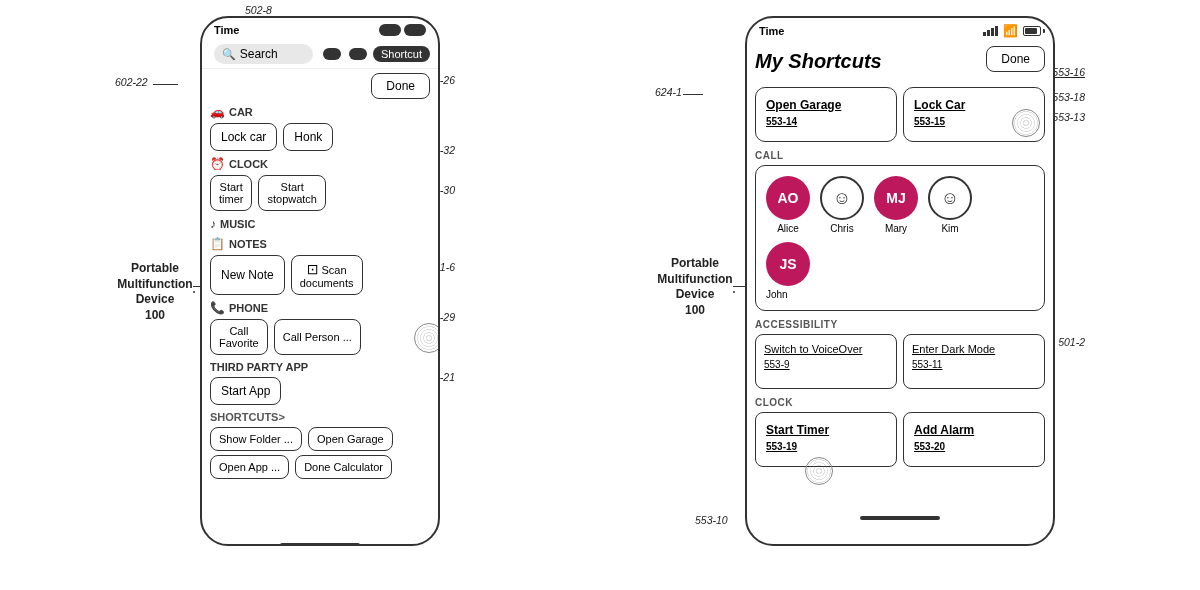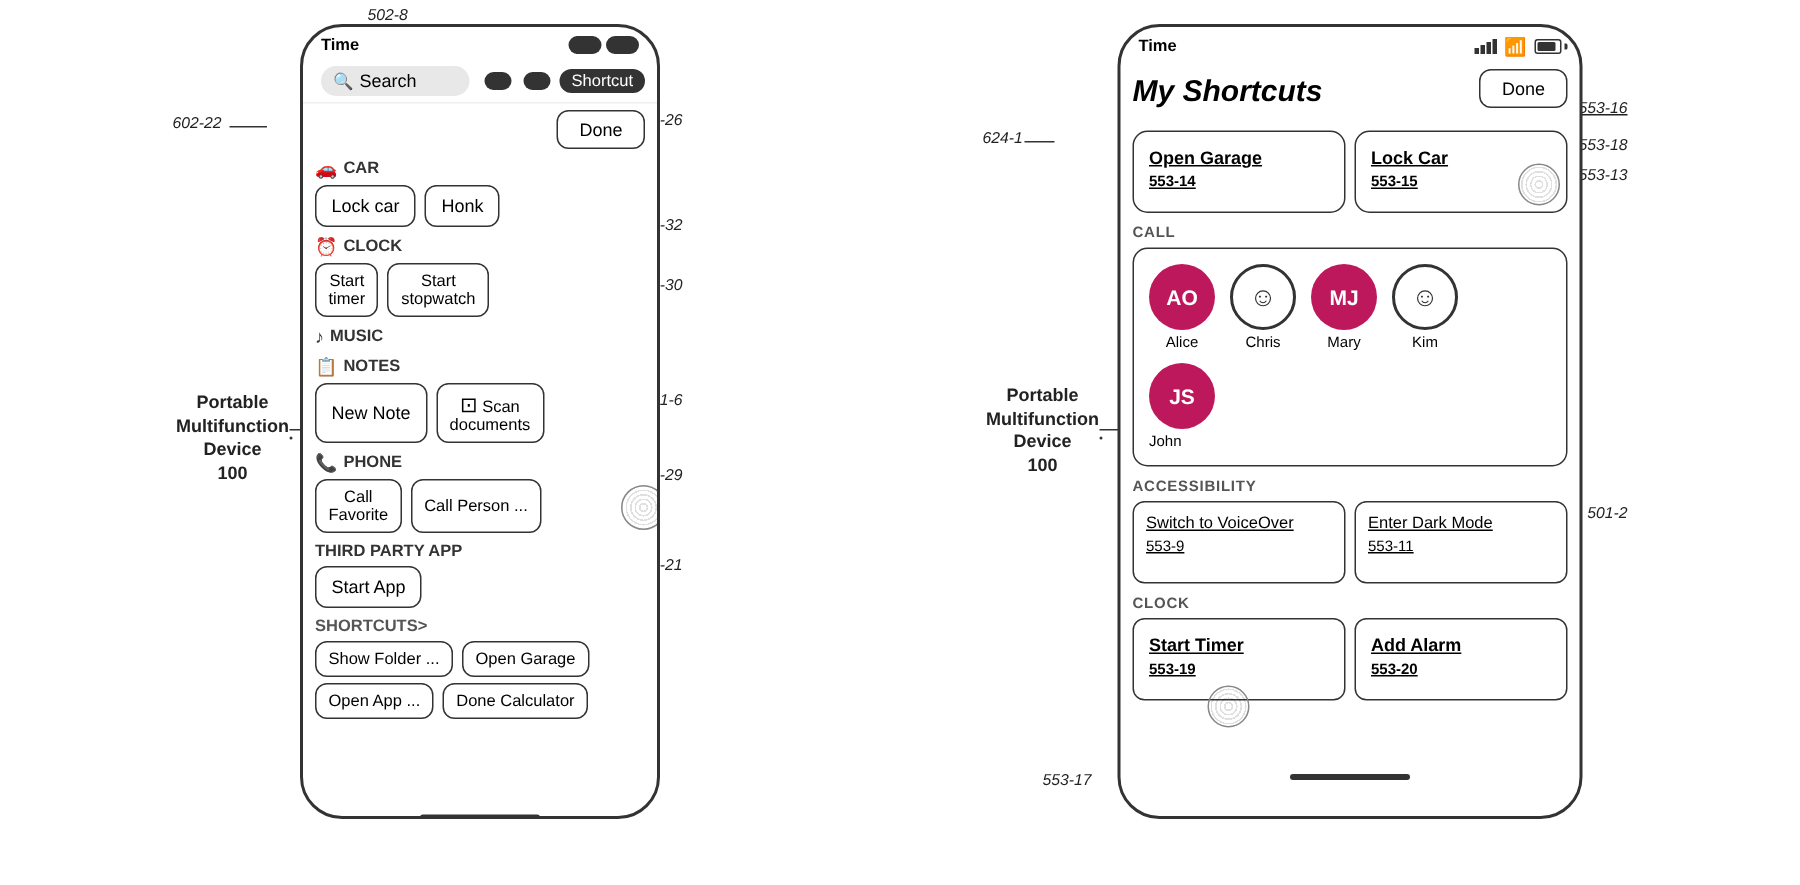--- a/index.html
+++ b/index.html
@@ -427,21 +427,21 @@
     <div style="position:absolute; top:98px; left:28px; width:20px; height:1px; background:#333;"></div>
 
     <div class="label-box" style="top:70px; right:0px;text-decoration:underline;">553-16</div>
 
     <div class="label-box" style="top:95px; right:0px;">553-18</div>
 
     <div class="label-box" style="top:115px; right:0px;">553-13</div>
 
     <div class="label-box" style="top:340px; right:0px;">501-2</div>
 
-    <div class="label-box" style="bottom:30px; left:40px;">553-17</div>
+    <div class="label-box" style="bottom:30px; left:40px;">553-10</div>
 
     <div class="label-bold" style="top:260px; left:0px; width:80px;">Portable<br>Multifunction<br>Device<br>100</div>
     <div style="position:absolute; top:295px; left:78px; width:2px; height:2px; background:#333; border-radius:50%;"></div>
     <div style="position:absolute; top:290px; left:78px; width:20px; height:1px; background:#333;"></div>
 
     <div class="phone phone-right" style="position:absolute; top:20px; left:90px;">
 
       <div class="phone-status-bar">
         <span>Time</span>
         <div style="display:flex; align-items:center; gap:5px;">

